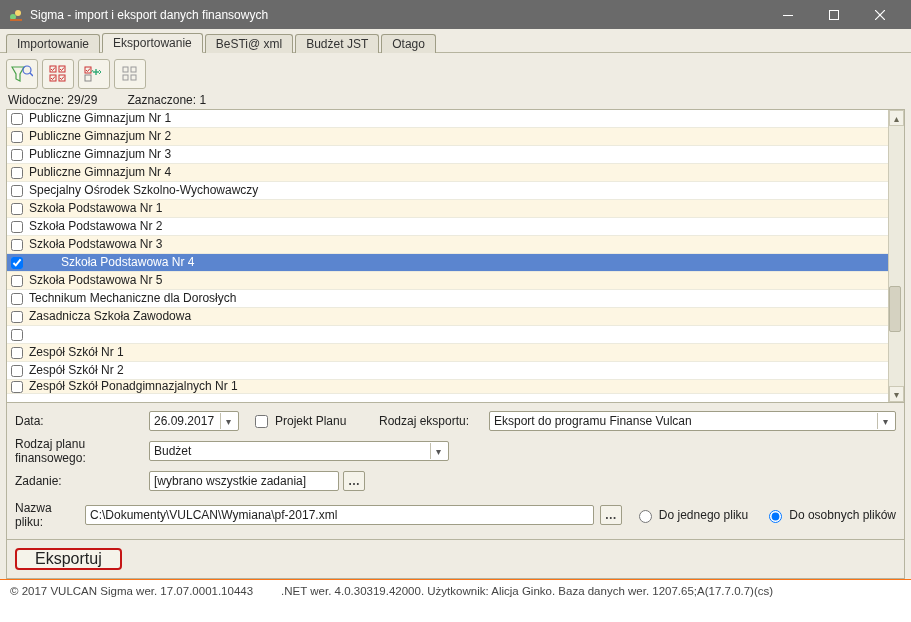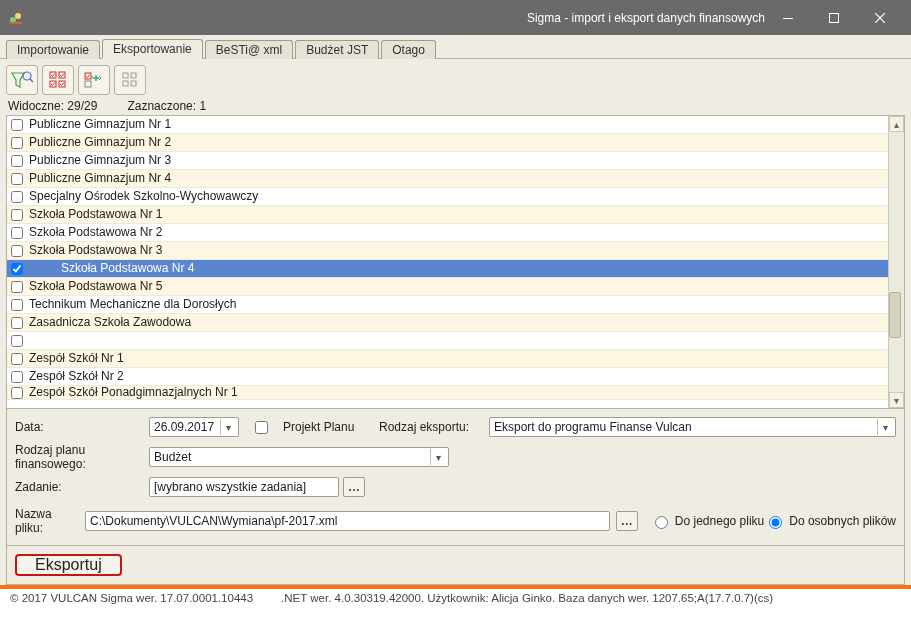--- a/index.html
+++ b/index.html
@@ -8,27 +8,26 @@
     font-family: "Segoe UI", Tahoma, sans-serif;
     font-size: 12px;
     color:#222;
     background:#fff;
     width:911px; height:622px;
     overflow:hidden;
   }
 
   
   .titlebar {
-    height:35px;
+    height:29px;
     background:#6a6a6a;
     color:#fff;
     display:flex;
     align-items:center;
     padding:0 8px;
-    text-align:right;
   }
   .titlebar .app-icon { width:16px; height:16px; margin-right:6px; display:inline-flex; align-items:center; justify-content:center;}
   .titlebar .title { flex:1; font-size:12px; }
   .win-btns { display:flex; height:100%; }
   .win-btn {
     width:46px; display:flex; align-items:center; justify-content:center;
     color:#eee; font-family:inherit;
   }
 
   
@@ -156,21 +155,21 @@
     width:22px; height:20px; border:1px solid #9f9d86;
     border-radius:2px; background:#f5f3ea;
     display:flex; align-items:center; justify-content:center;
     font-weight:bold; color:#444;
   }
 
   .filepath-row { display:flex; align-items:center; gap:6px; }
   .filepath-row .path { flex:1; display:flex; }
   .filepath-row input.txt { flex:1; }
 
-  .radio-grp { display:flex; align-items:flex-end; margin-left:6px;}
+  .radio-grp { display:flex; align-items:flex-end; gap:16px; margin-left:6px;}
   .radio-opt { display:flex; align-items:center; gap:4px; font-size:12px;}
 
   
   .bottom-bar {
     background:#efece3;
     border:1px solid #b6b49f;
     border-top:none;
     padding:8px;
     display:flex;
     align-items:center;
@@ -188,30 +187,30 @@
   }
   .btn.primary {
     border:2px solid #c51515;
   }
   .bottom-right { margin-left:auto; display:flex; gap:10px;}
 
   
   .footer {
     height:22px;
     background:#fff;
-    border-top:4px solid #f97316;
+    border-top:1px solid #f97316;
     display:flex;
     align-items:center;
     padding:0 10px;
     font-size:11.5px;
     color:#444;
     gap:28px;
   }
 
-  .chk-inline { display:flex; align-items:center; gap:12px; }
+  .chk-inline { display:flex; align-items:center; gap:4px; }
 </style>
 </head>
 <body>
 
 <div class="titlebar">
   <span class="app-icon">
     <svg width="16" height="16" viewBox="0 0 16 16">
       <circle cx="5" cy="10" r="3" fill="#7bd07b"></circle>
       <circle cx="10" cy="6" r="3" fill="#f6d66e"></circle>
       <rect x="2" y="12" width="12" height="2" fill="#c9692f"></rect>

